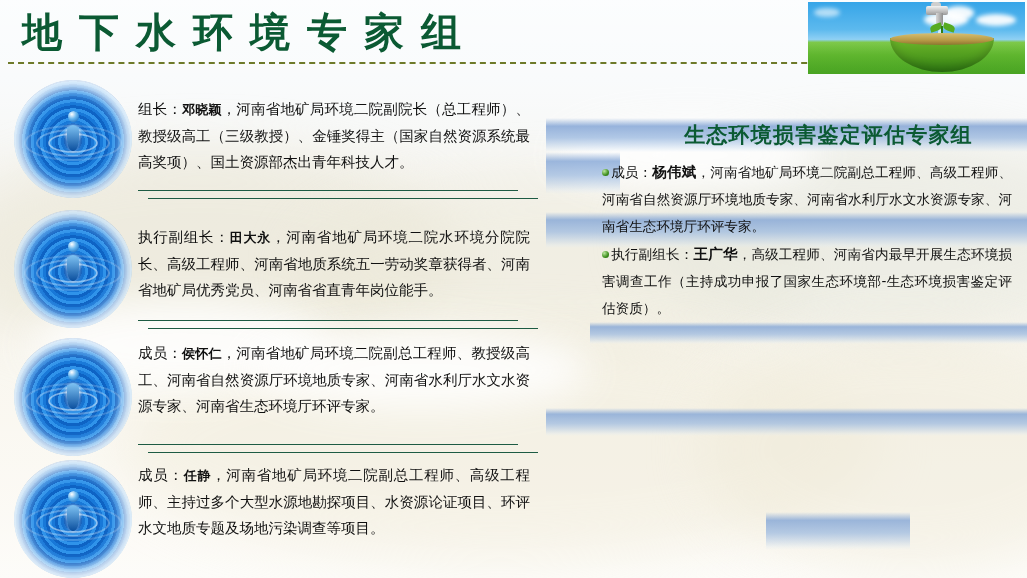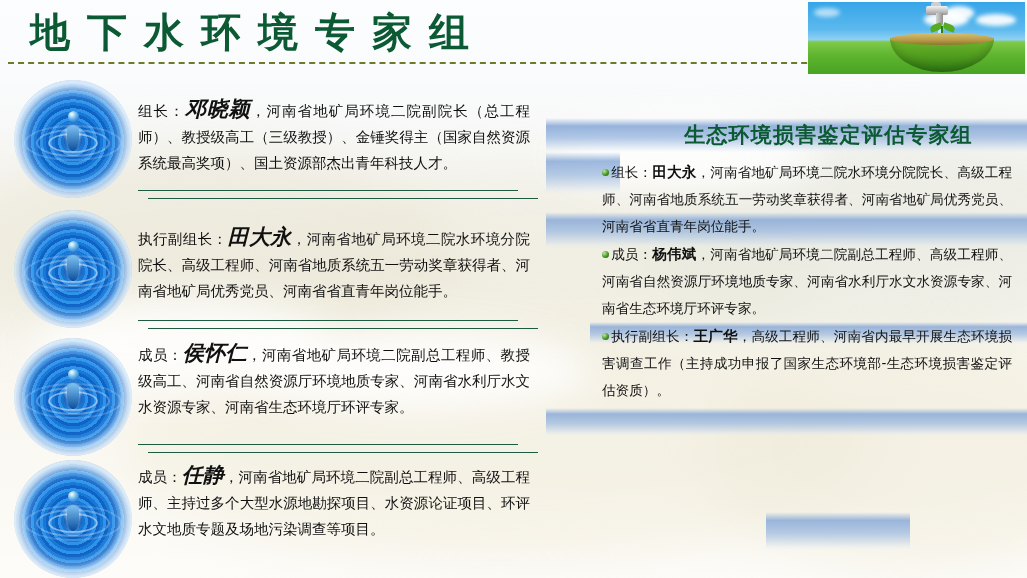--- a/index.html
+++ b/index.html
@@ -77,21 +77,21 @@
        rgba(255,255,255,0.05) 0%,
        rgba(129,164,214,0.78) 22%,
        rgba(152,183,224,0.70) 55%,
        rgba(214,229,244,0.25) 92%,
        rgba(255,255,255,0.02) 100%);
   }
 
   
   .title-wrap {
     position: absolute;
-    left: 16px; top: 0;
+    left: 8px; top: 0;
     width: 927px;
     height: 66px;
     z-index: 4;
   }
   .main-title {
     position: absolute;
     left: 14px;
     top: 8px;
     font-family: "DejaVu Sans", "Liberation Sans", sans-serif;
     font-size: 40px;
@@ -274,22 +274,21 @@
     left: 138px;
     width: 392px;
     font-size: 14.5px;
     line-height: 26px;
     color: #101010;
     text-align: justify;
     font-family: "DejaVu Sans", "Liberation Sans", sans-serif;
   }
   .member-text b {
     font-weight: bold;
-    font-size: 21px;
-    font-style: italic;
+    font-size: 13px;
   }
 
   
   .divider {
     position: absolute;
     left: 0;
     width: 540px;
     height: 16px;
   }
   .divider .ln {
@@ -471,21 +470,20 @@
   </div>
 
   <div class="right-col">
     <div class="right-header">
       <div class="right-header-band"></div>
       <div class="right-header-text">生态环境损害鉴定评估专家组</div>
     </div>
 
     <div class="right-list">
 
-      <div class="right-item"><span class="bullet-dot"></span><span>组长：</span><b>田大永</b><span>，河南省地矿局环境二院水环境分院院长、高级工程师、河南省地质系统五一劳动奖章获得者、河南省地矿局优秀党员、河南省省直青年岗位能手。</span></div>
 
       <div class="right-item"><span class="bullet-dot"></span><span>成员：</span><b>杨伟斌</b><span>，河南省地矿局环境二院副总工程师、高级工程师、河南省自然资源厅环境地质专家、河南省水利厅水文水资源专家、河南省生态环境厅环评专家。</span></div>
 
       <div class="right-item"><span class="bullet-dot"></span><span>执行副组长：</span><b>王广华</b><span>，高级工程师、河南省内最早开展生态环境损害调查工作（主持成功申报了国家生态环境部-生态环境损害鉴定评估资质）。</span></div>
 
 
     </div>
   </div>
 
 </div>

